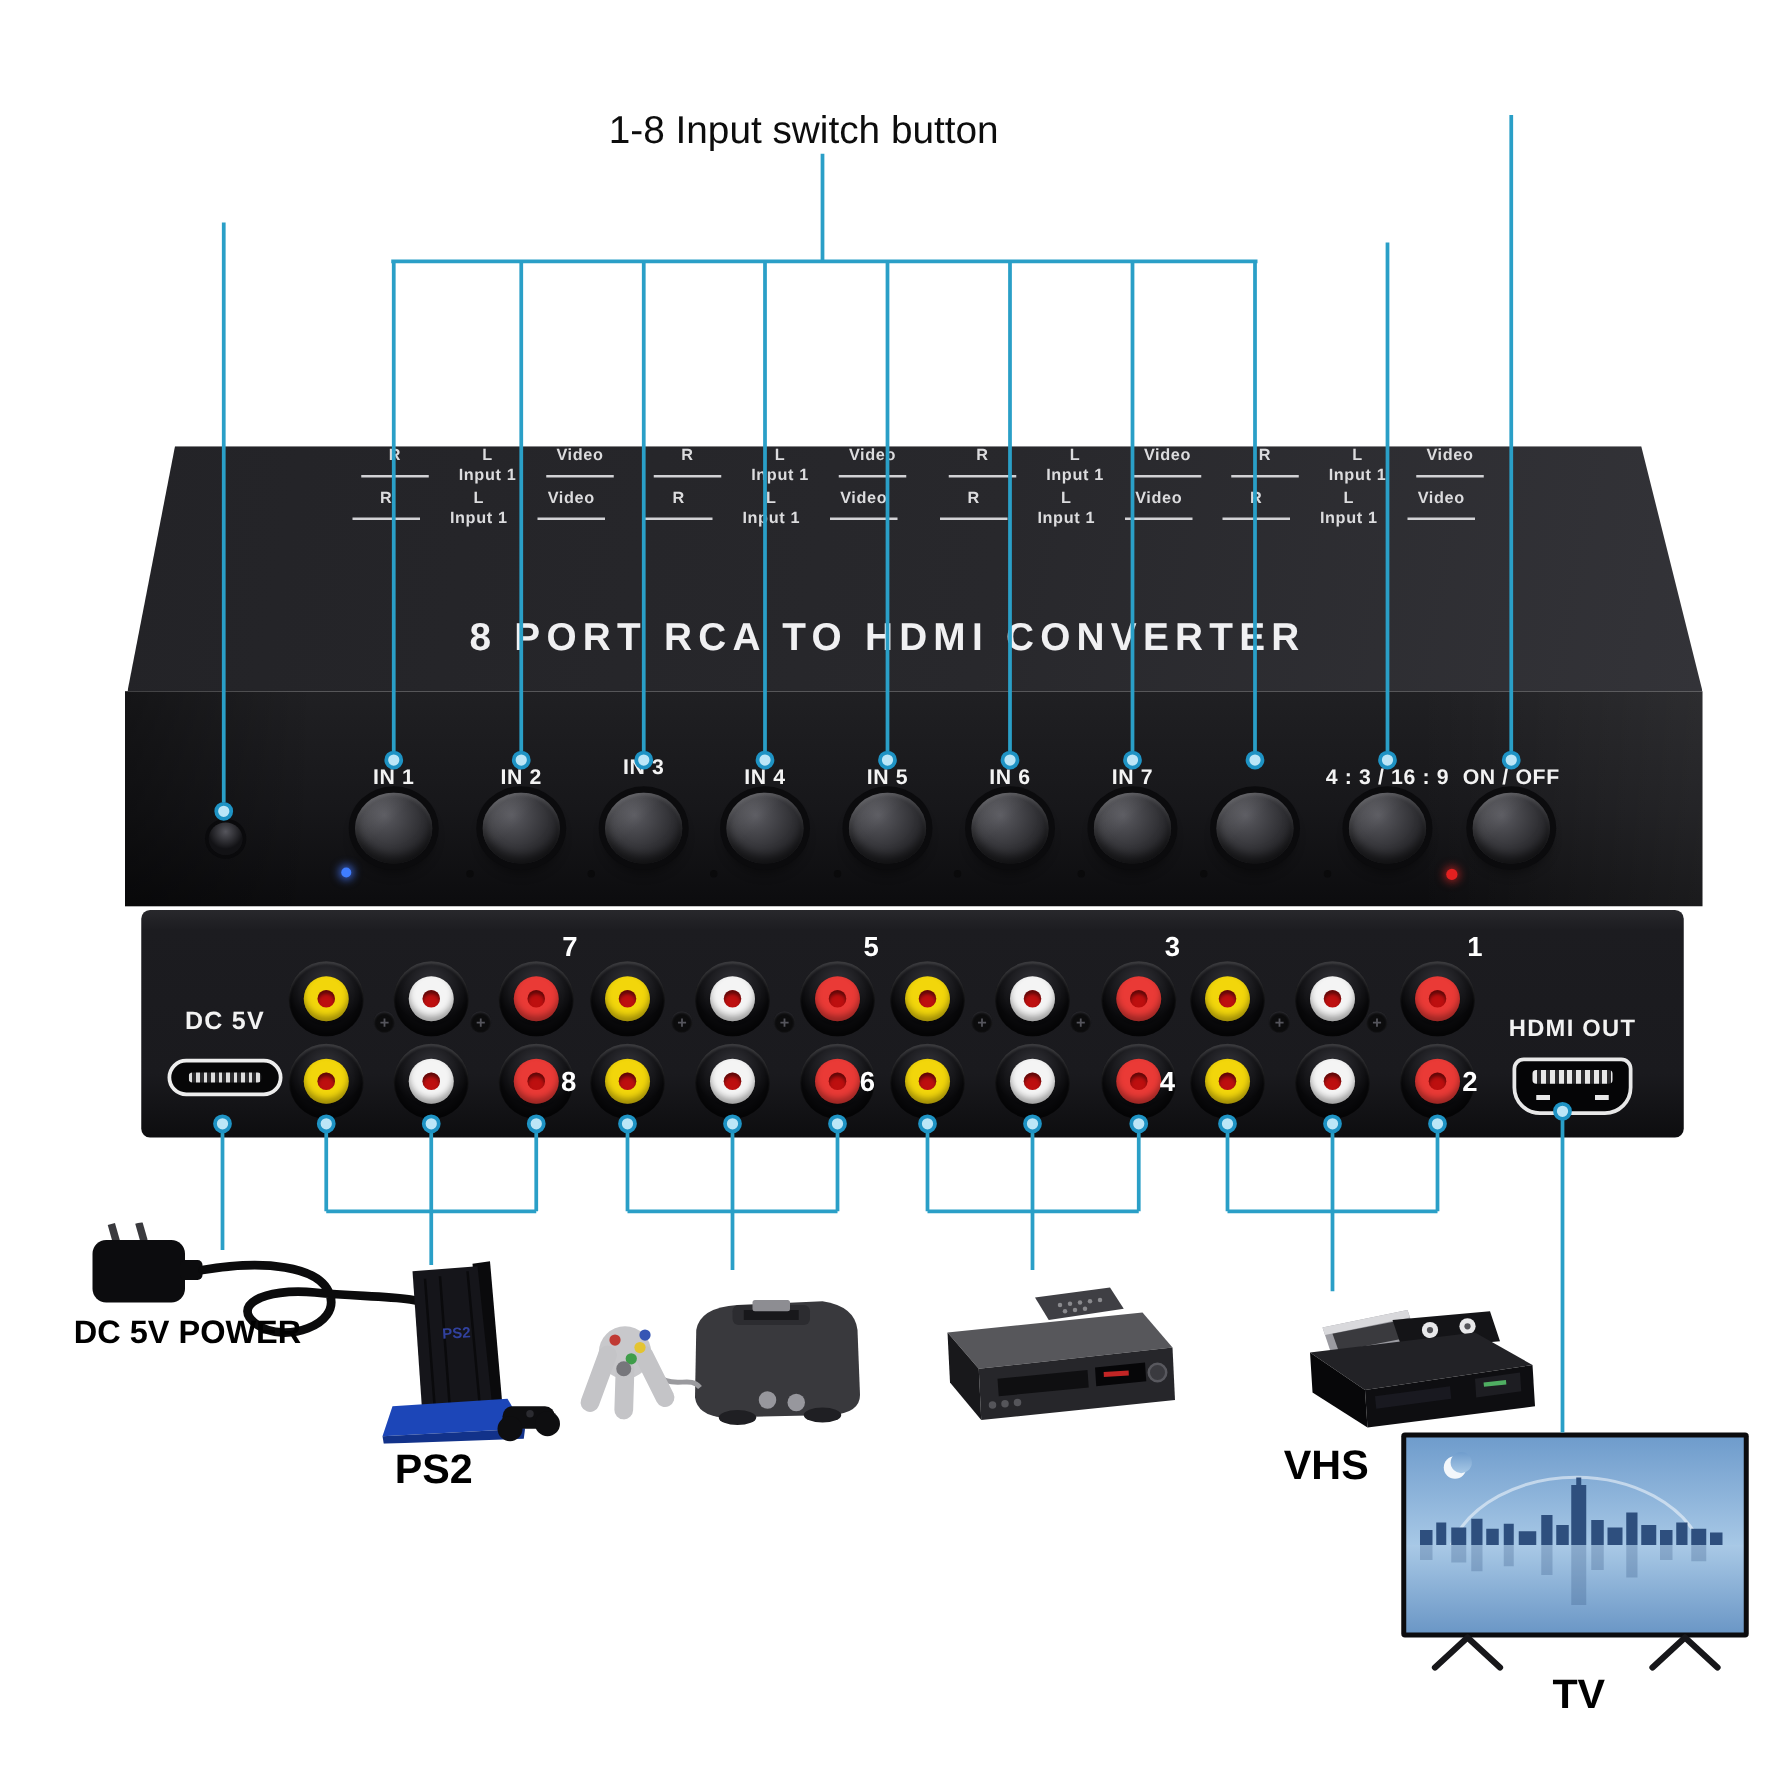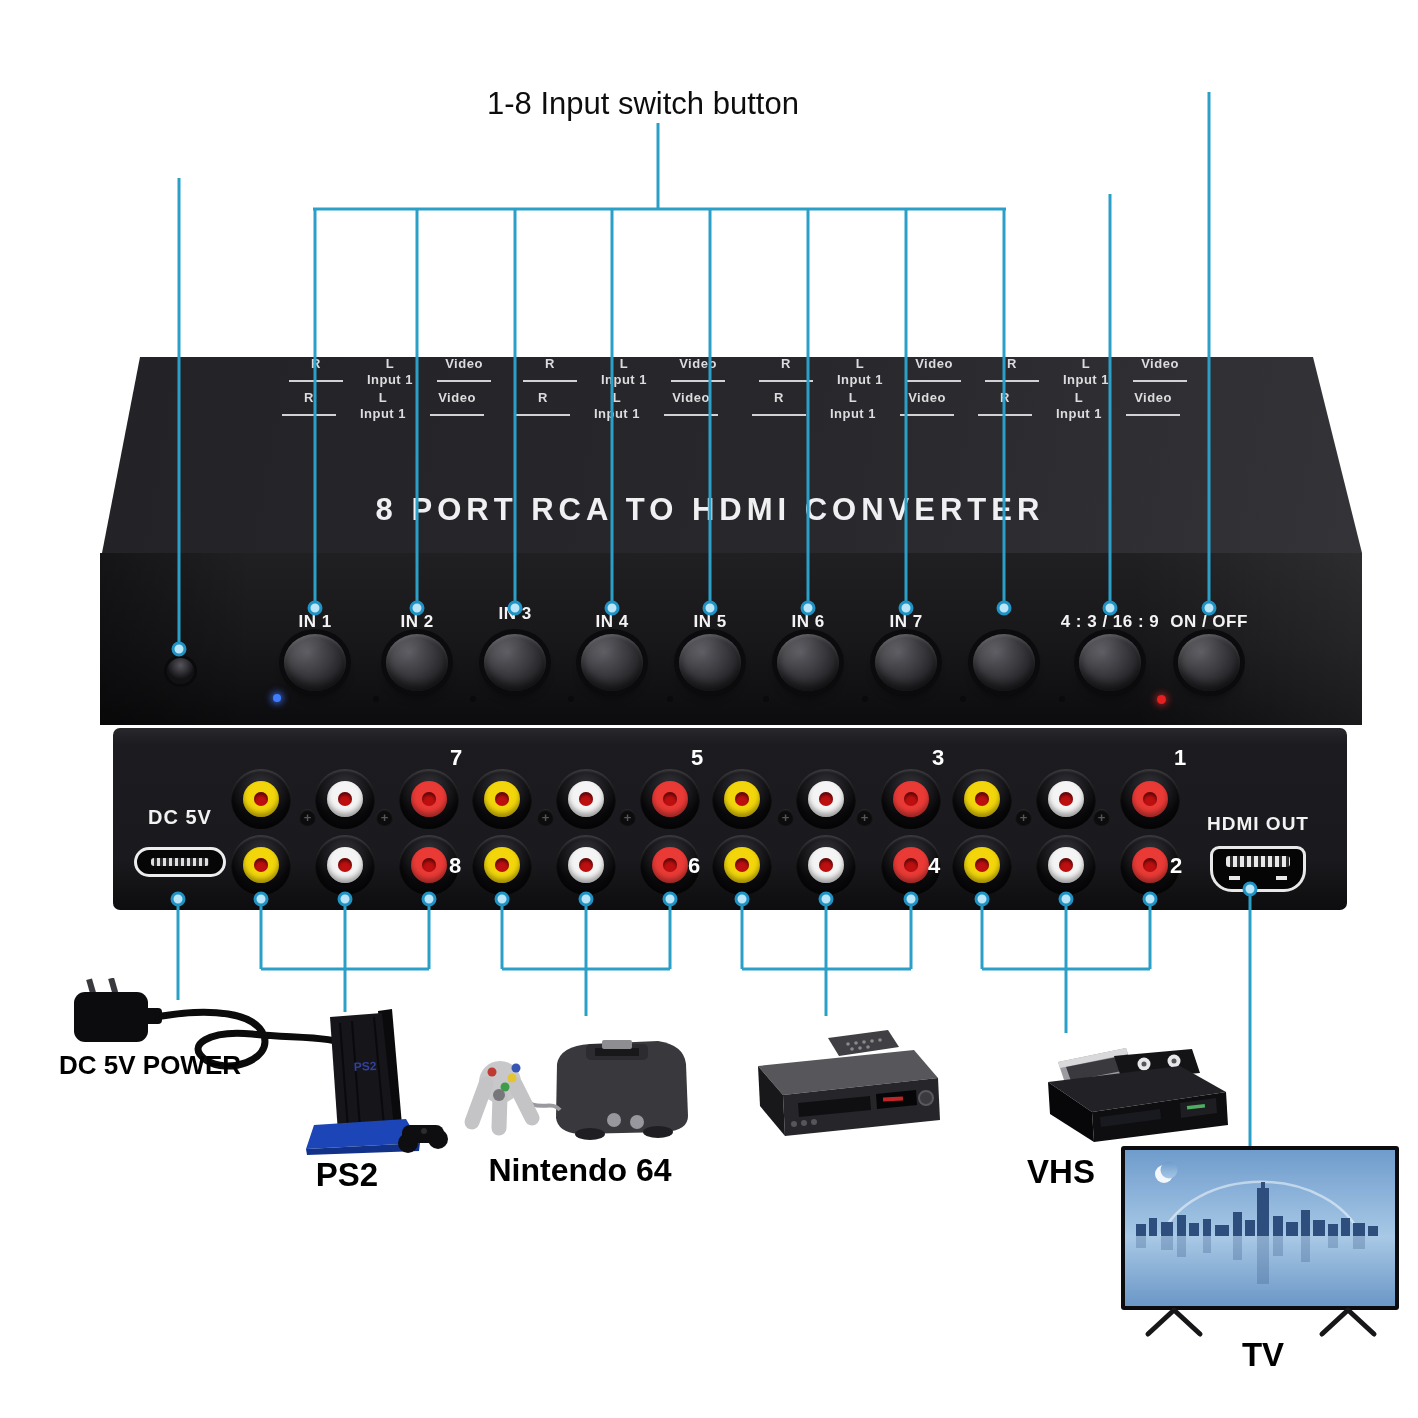--- a/index.html
+++ b/index.html
@@ -503,16 +503,15 @@
       <circle cx="1066" cy="899" r="6" fill="#bce6f7" stroke="#1e93c4" stroke-width="3"></circle>
       <circle cx="1150" cy="899" r="6" fill="#bce6f7" stroke="#1e93c4" stroke-width="3"></circle>
       <circle cx="178" cy="899" r="6" fill="#bce6f7" stroke="#1e93c4" stroke-width="3"></circle>
       <circle cx="1250" cy="889" r="6" fill="#bce6f7" stroke="#1e93c4" stroke-width="3"></circle>
     </svg>
 
   <div class="ann" style="left:487px;top:87px">1-8 Input switch button</div>
 
   <div class="dev-label" style="left:35px;top:1050px;width:230px;font-size:26px">DC 5V POWER</div>
   <div class="dev-label" style="left:287px;top:1156px;width:120px">PS2</div>
-  <div class="dev-label" style="left:460px;top:1152px;width:240px;font-size:32px">Nintendo 64</div>
   <div class="dev-label" style="left:1001px;top:1153px;width:120px">VHS</div>
   <div class="dev-label" style="left:1203px;top:1336px;width:120px">TV</div>
 </div>
 
 </body></html>

